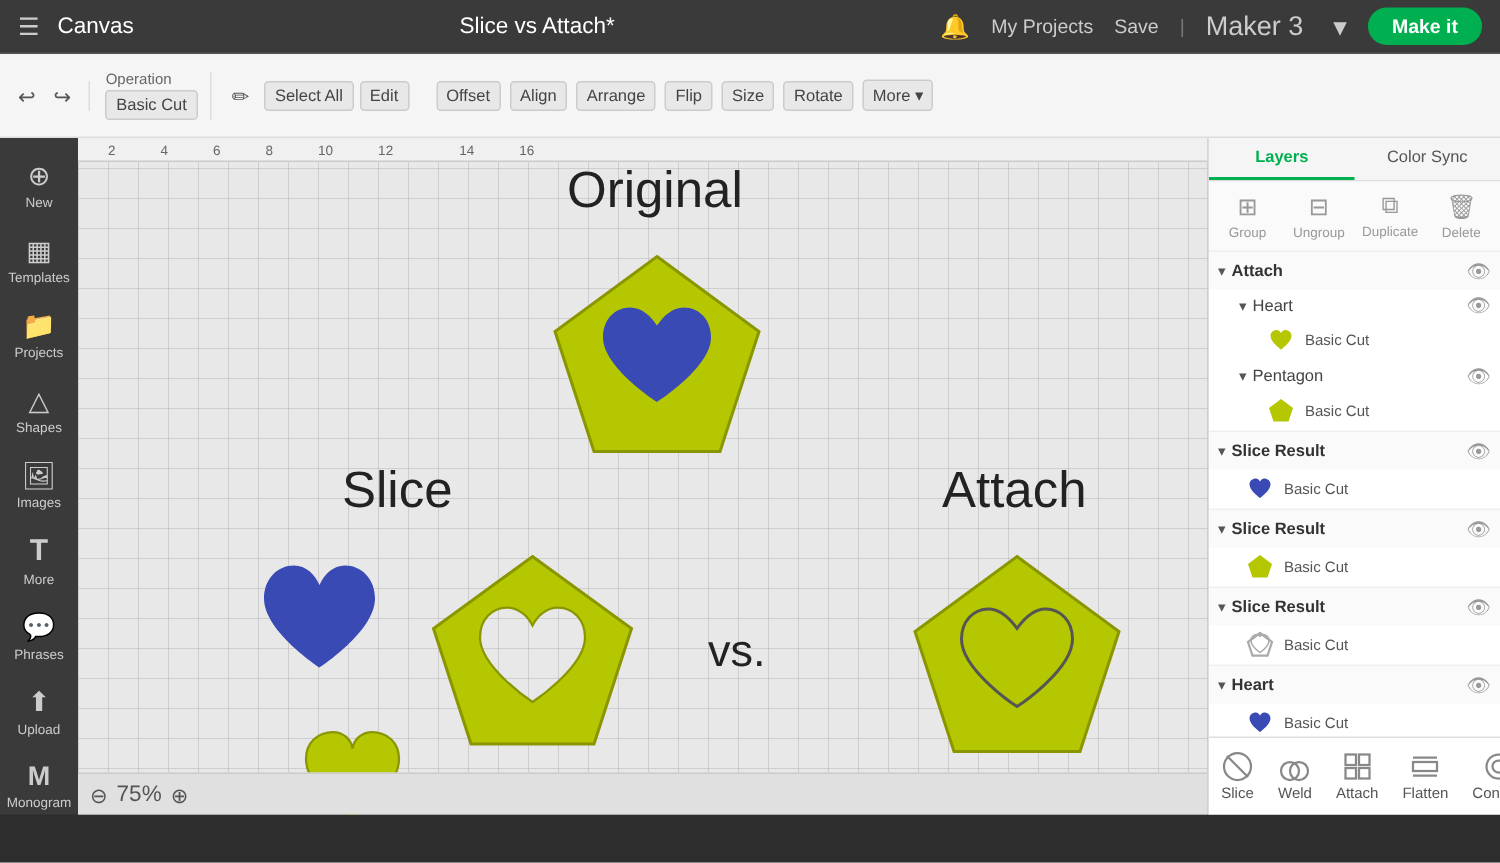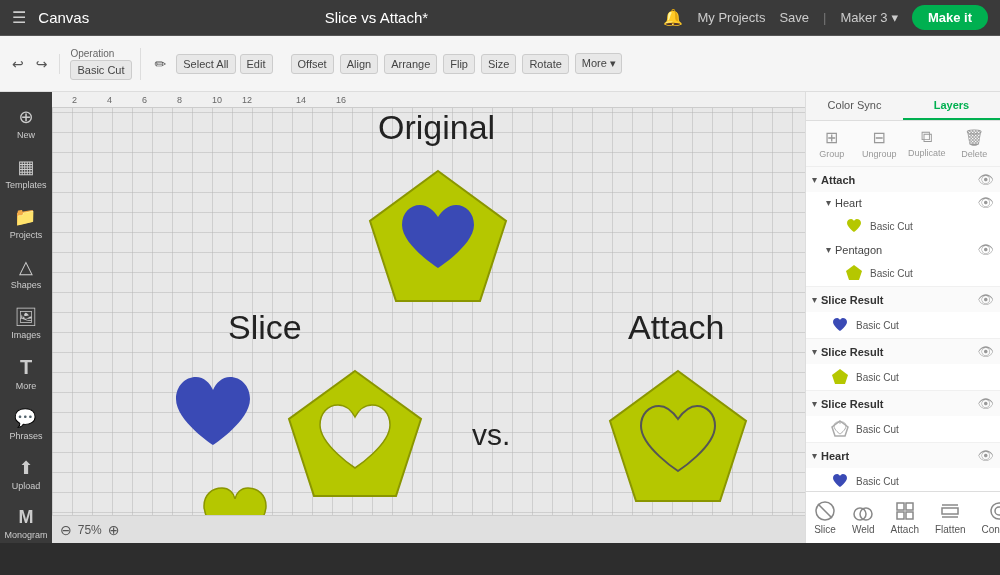--- a/index.html
+++ b/index.html
@@ -15,21 +15,21 @@
       gap: 12px;
       border-bottom: 1px solid #555;
     }
     .nav-hamburger { color: #ccc; font-size: 16px; cursor: pointer; }
     .nav-title { color: #fff; font-size: 15px; font-weight: normal; }
     .nav-center { flex: 1; text-align: center; color: #fff; font-size: 15px; }
     .nav-right { display: flex; align-items: center; gap: 14px; color: #ccc; font-size: 13px; }
     .nav-bell { font-size: 16px; }
     .btn-save { background: transparent; color: #ccc; border: none; cursor: pointer; font-size: 13px; }
     .btn-make-it { background: #00b050; color: #fff; border: none; border-radius: 16px; padding: 5px 16px; font-size: 13px; cursor: pointer; font-weight: bold; }
-    .nav-machine { color: #ccc; font-size: 13px; display: flex; align-items: center; gap: 4px; }
+    .nav-machine { color: #ccc; font-size: 18px; display: flex; align-items: center; gap: 20px; }
     .divider-v { color: #777; }
 
     
     #toolbar {
       height: 56px;
       background: #f5f5f5;
       border-bottom: 1px solid #ddd;
       display: flex;
       align-items: center;
       padding: 0 8px;
@@ -221,21 +221,21 @@
       border-top: 1px solid #ddd;
       display: flex;
       align-items: center;
       justify-content: space-between;
       padding: 0 10px;
       font-size: 11px;
       color: #555;
     }
     .zoom-controls { display: flex; align-items: center; gap: 6px; }
     .zoom-btn { background: transparent; border: none; cursor: pointer; color: #555; font-size: 14px; }
-    .zoom-level { font-size: 12px; }
+    .zoom-level { font-size: 15px; }
 
     
     #action-bar {
       height: 52px;
       background: #fff;
       border-top: 1px solid #ddd;
       display: flex;
       align-items: center;
       justify-content: space-around;
     }
@@ -335,21 +335,21 @@
   </div>
 
   <div id="canvas-area">
     <div id="canvas-grid">
 
       <div id="ruler-top">
         <span style="margin-right:30px;">2</span>
         <span style="margin-right:30px;">4</span>
         <span style="margin-right:30px;">6</span>
         <span style="margin-right:30px;">8</span>
-        <span style="margin-right:20px;">10</span>
+        <span style="margin-right:30px;">10</span>
         <span style="margin-right:44px;">12</span>
         <span style="margin-right:30px;">14</span>
         <span>16</span>
       </div>
 
       <div id="canvas-content">
 
         <div class="canvas-label" style="top:0; left:310px; font-size:34px;">Original</div>
 
         <div class="canvas-label" style="top:200px; left:160px; font-size:34px;">Slice</div>
@@ -408,22 +408,22 @@
       <div class="zoom-controls">
         <button class="zoom-btn">⊖</button>
         <span class="zoom-level">75%</span>
         <button class="zoom-btn">⊕</button>
       </div>
     </div>
   </div>
 
   <div id="right-panel">
     <div id="panel-tabs">
+      <div class="panel-tab active">Layers</div>
       <div class="panel-tab">Color Sync</div>
-      <div class="panel-tab active">Layers</div>
     </div>
 
     <div id="panel-toolbar">
       <div class="panel-tool-btn">
         <span class="icon">⊞</span>
         <span>Group</span>
       </div>
       <div class="panel-tool-btn">
         <span class="icon">⊟</span>
         <span>Ungroup</span>

